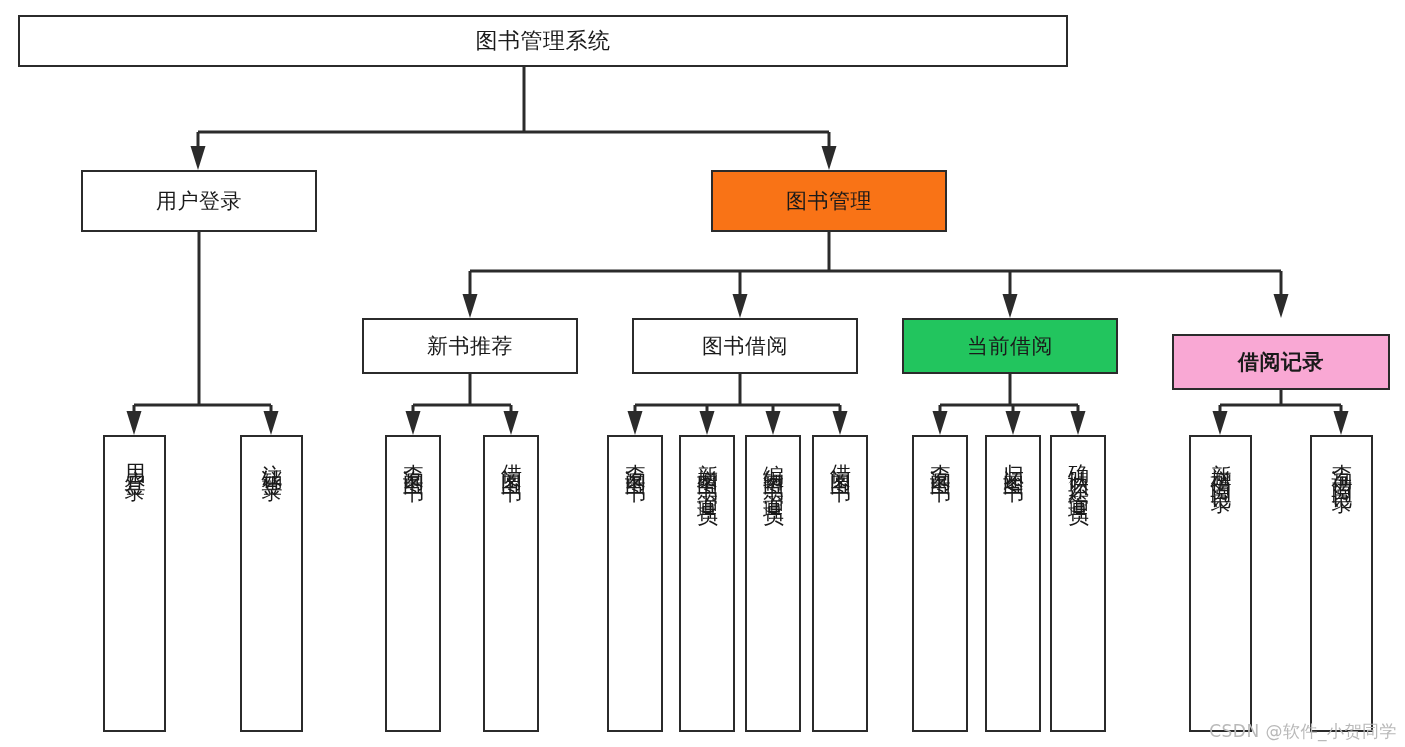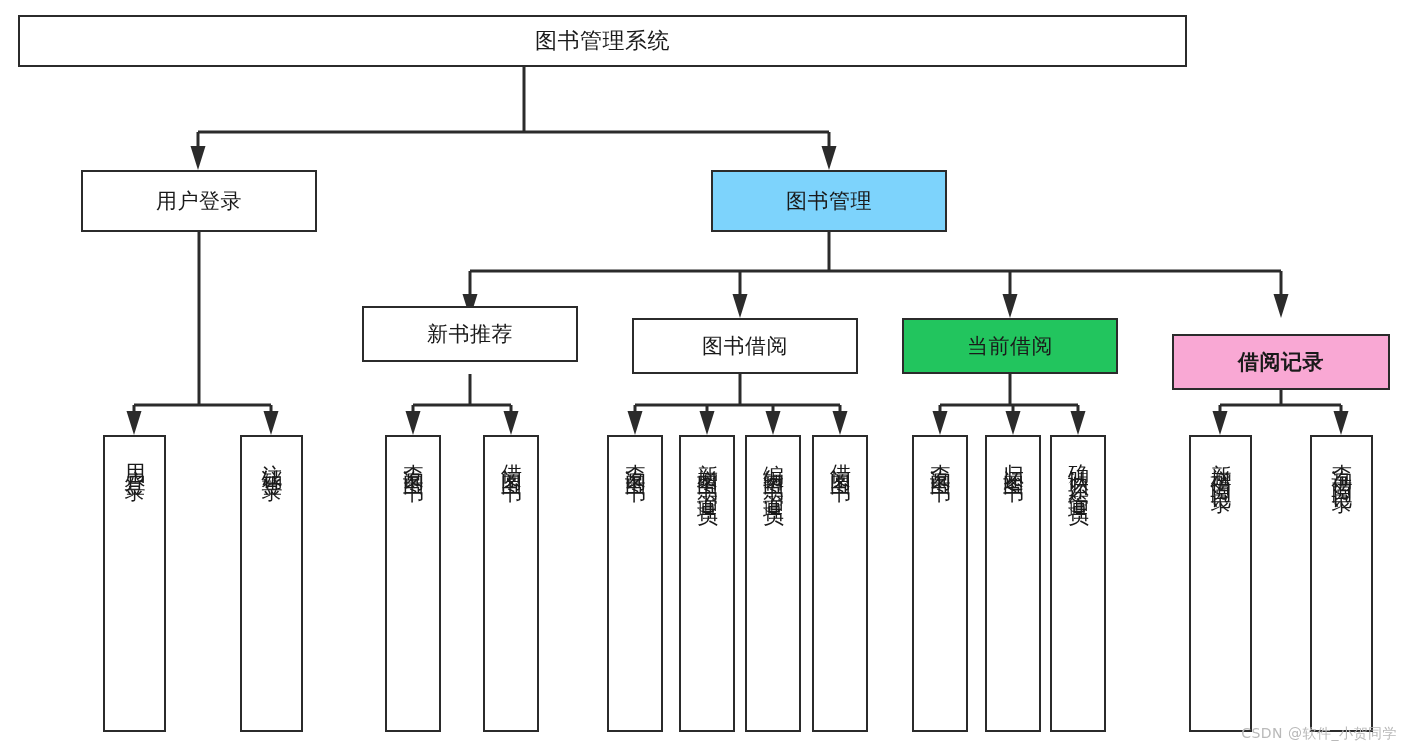--- a/index.html
+++ b/index.html
@@ -57,21 +57,21 @@
     letter-spacing: 6px;
     line-height: 1;
   }
   .node.root .node-label {
     font-size: 22px;
   }
   #watermark {
     position: absolute;
     right: 8px;
     bottom: 4px;
-    font-size: 14px;
+    font-size: 17px;
     color: #b9b9b9;
     letter-spacing: 0.5px;
     white-space: nowrap;
     pointer-events: none;
   }
 </style>
 </head>
 <body>
 
 <div id="diagram-root">
@@ -125,30 +125,30 @@
       <polygon points="1070.5,411 1085.5,411 1078,435" fill="#2b2b2b"></polygon>
       <line x1="1281" y1="374" x2="1281" y2="405" stroke="#2b2b2b" stroke-width="3"></line>
       <line x1="1220" y1="405" x2="1341" y2="405" stroke="#2b2b2b" stroke-width="3"></line>
       <line x1="1220" y1="405" x2="1220" y2="415" stroke="#2b2b2b" stroke-width="3"></line>
       <polygon points="1212.5,411 1227.5,411 1220,435" fill="#2b2b2b"></polygon>
       <line x1="1341" y1="405" x2="1341" y2="415" stroke="#2b2b2b" stroke-width="3"></line>
       <polygon points="1333.5,411 1348.5,411 1341,435" fill="#2b2b2b"></polygon>
     </svg>
 
   <div id="nodes-layer">
-      <div class="node horizontal root" style="left: 18px; top: 15px; width: 1169px; height: 52px; border-color: rgb(43, 43, 43); background: rgb(255, 255, 255);">
+      <div class="node horizontal root" style="left: 18px; top: 15px; width: 1050px; height: 52px; border-color: rgb(43, 43, 43); background: rgb(255, 255, 255);">
         <span class="node-label">图书管理系统</span>
       </div>
       <div class="node horizontal" style="left: 81px; top: 170px; width: 236px; height: 62px; border-color: rgb(43, 43, 43); background: rgb(255, 255, 255);">
         <span class="node-label">用户登录</span>
       </div>
-      <div class="node horizontal" style="left: 711px; top: 170px; width: 236px; height: 62px; border-color: rgb(43, 43, 43); background: #7dd3fc;">
+      <div class="node horizontal" style="left: 711px; top: 170px; width: 236px; height: 62px; border-color: rgb(43, 43, 43); background: #f97316;">
         <span class="node-label">图书管理</span>
       </div>
-      <div class="node horizontal" style="left: 362px; top: 306px; width: 216px; height: 56px; border-color: rgb(43, 43, 43); background: rgb(255, 255, 255);">
+      <div class="node horizontal" style="left: 362px; top: 318px; width: 216px; height: 56px; border-color: rgb(43, 43, 43); background: rgb(255, 255, 255);">
         <span class="node-label">新书推荐</span>
       </div>
       <div class="node horizontal" style="left: 632px; top: 318px; width: 226px; height: 56px; border-color: rgb(43, 43, 43); background: rgb(255, 255, 255);">
         <span class="node-label">图书借阅</span>
       </div>
       <div class="node horizontal" style="left: 902px; top: 318px; width: 216px; height: 56px; border-color: rgb(43, 43, 43); background: #22c55e;">
         <span class="node-label">当前借阅</span>
       </div>
       <div class="node horizontal" style="left: 1172px; top: 334px; width: 218px; height: 56px; border-color: rgb(43, 43, 43); background: #f9a8d4; font-weight: bold;">
         <span class="node-label">借阅记录</span>

